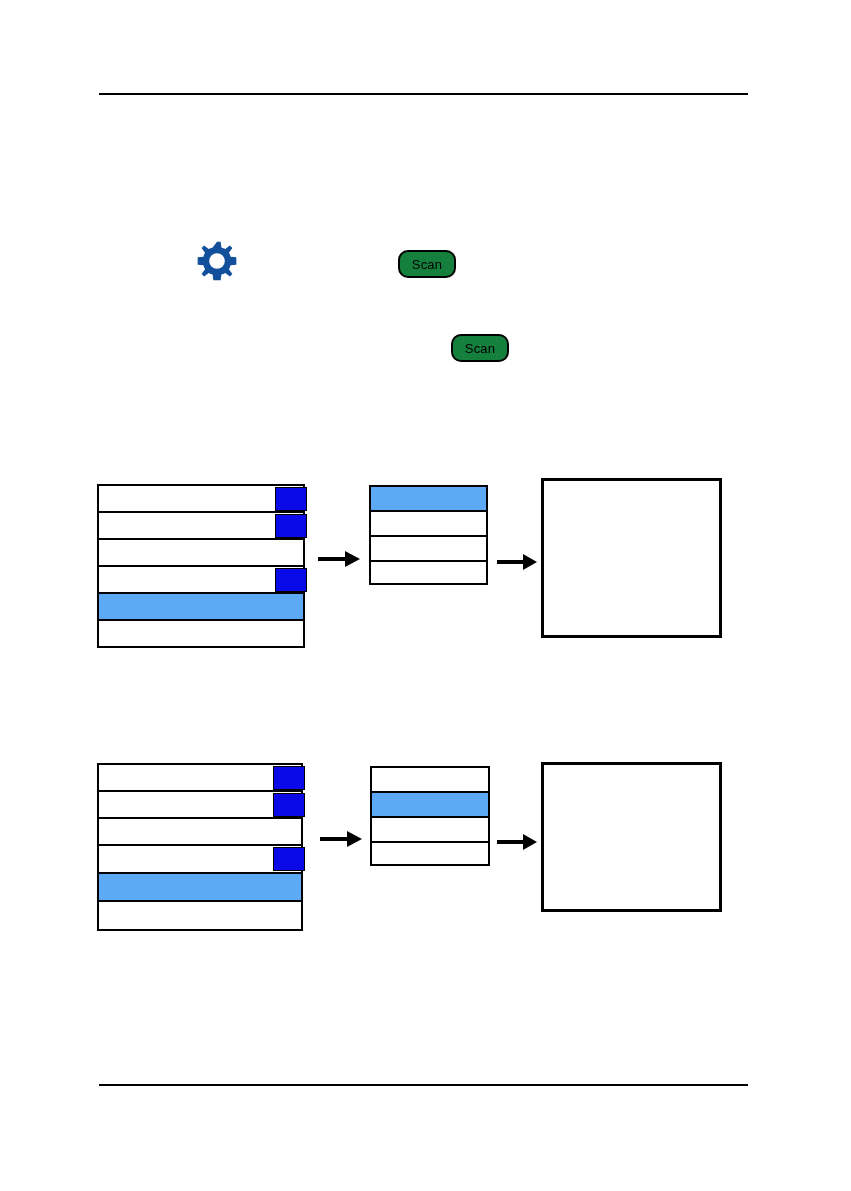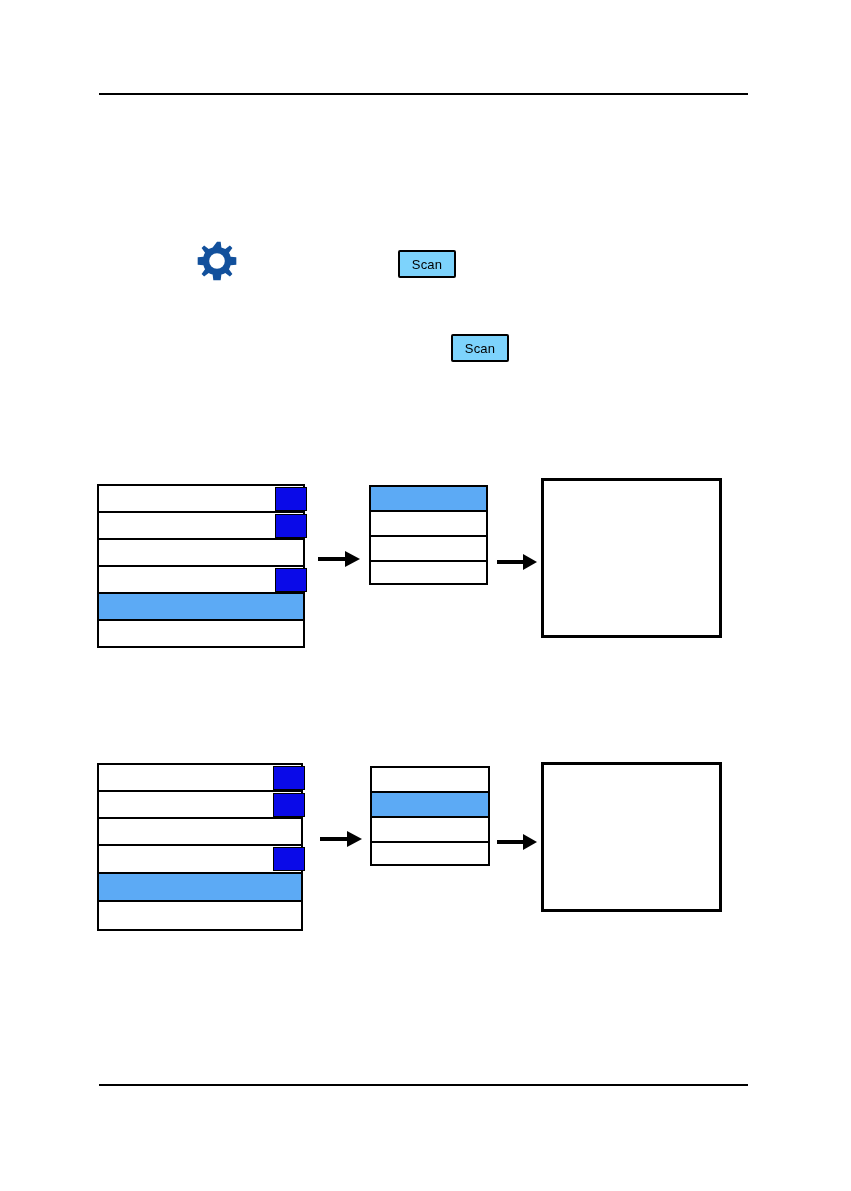--- a/index.html
+++ b/index.html
@@ -45,22 +45,22 @@
     width: 46px;
     height: 46px;
   }
   #gear-icon svg { display: block; width: 100%; height: 100%; }
 
   
   .scan-button {
     position: absolute;
     box-sizing: border-box;
     border: 2px solid #000000;
-    border-radius: 2px;
-    background: #7dd3fc;
+    border-radius: 10px;
+    background: #15803d;
     color: #000000;
     font-size: 13px;
     line-height: 1;
     display: flex;
     align-items: center;
     justify-content: center;
     letter-spacing: 0.2px;
   }
   #scan-button-1 {
     left: 398px;

